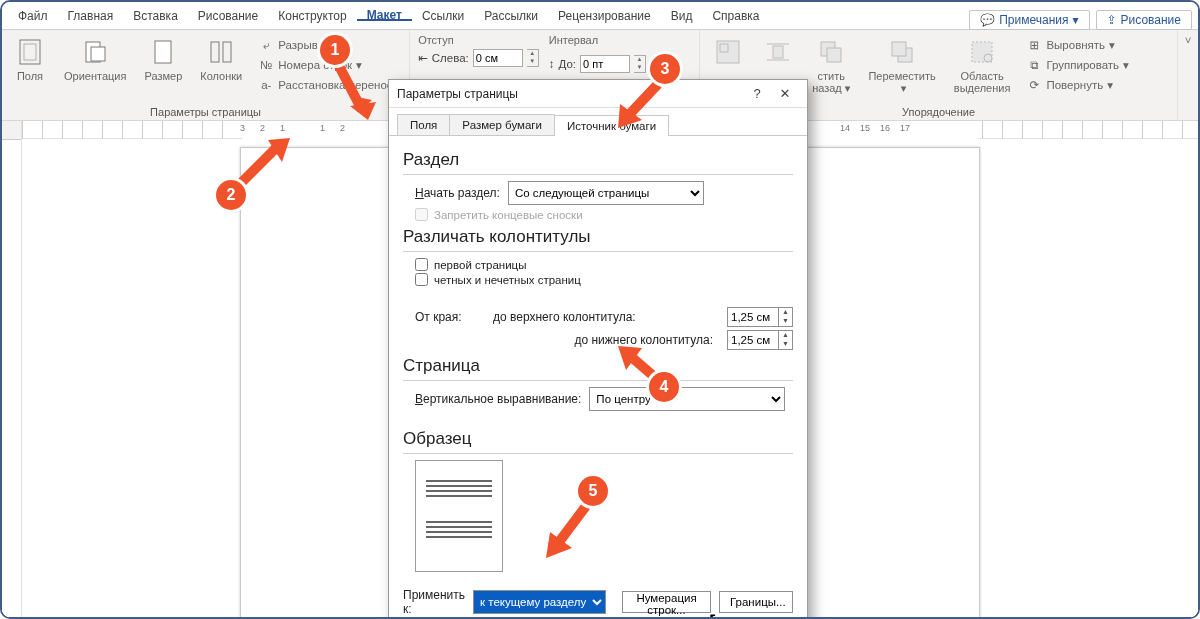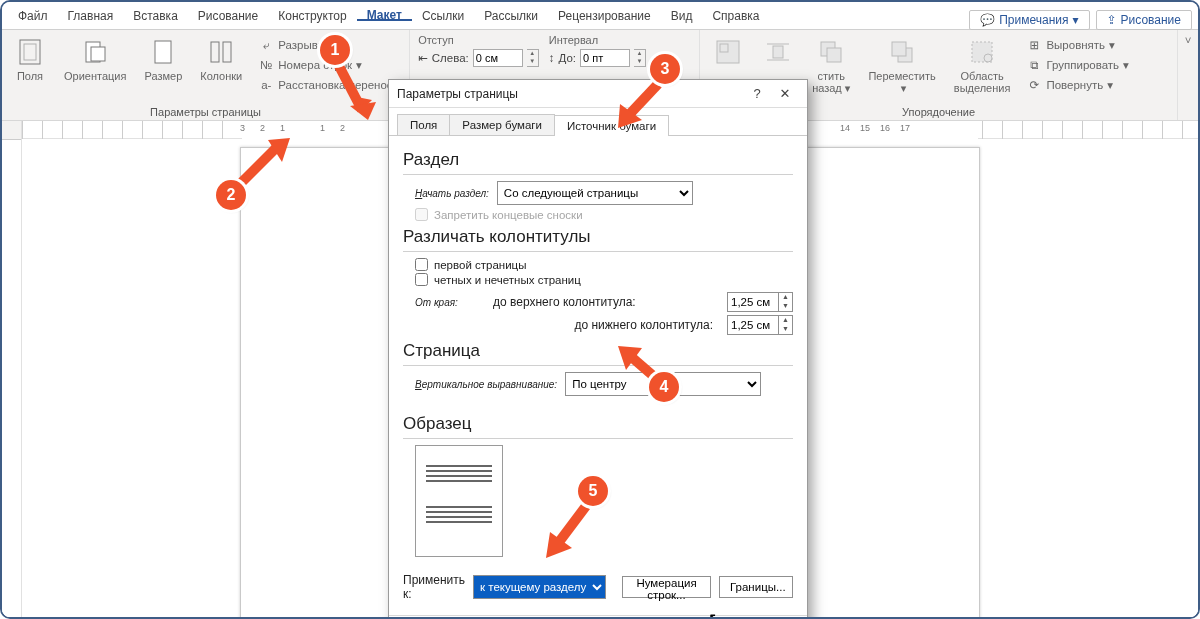--- a/index.html
+++ b/index.html
@@ -50,21 +50,21 @@
   .dialog .titlebar { height:28px; display:flex; align-items:center; padding:0 8px; border-bottom:1px solid #ddd; }
   .dialog .titlebar .ttl { flex:1; font-size:12px; }
   .dialog .titlebar .winbtn { width:28px; text-align:center; cursor:pointer; font-size:13px; color:#444;}
   .dialog .tabs { display:flex; border-bottom:1px solid #c9c9c9; padding: 6px 8px 0 8px; gap:0; }
   .dialog .tabs .tab { padding:4px 12px; border:1px solid #c9c9c9; border-bottom:none; background:#f2f2f2; margin-right:-1px; cursor:pointer; font-size:11.5px; }
   .dialog .tabs .tab.active { background:#fff; position:relative; top:1px; }
   .dialog .body { padding: 8px 14px 10px 14px; }
   .fieldset-label { font-size:17px; color:#222; margin: 6px 0 4px 0; }
   .hr { height:1px; background:#d0d0d0; margin: 2px 0 6px 0; }
   .row { display:flex; align-items:center; gap:8px; margin:3px 0 3px 12px; }
-  .row label { font-size:10px;font-style:italic; }
+  .row label { font-size:12px; }
   select.dd { height:24px; border:1px solid #8f8f8f; font-size:11.5px; background:#fff; padding:0 2px; }
   .chk { display:flex; align-items:center; gap:6px; margin:2px 0 2px 12px; font-size:11.5px; }
   .chk input { width:13px; height:13px; }
   .spinbox { display:flex; align-items:center; }
   .spinbox input { width:52px; height:20px; border:1px solid #8f8f8f; font-size:11.5px; padding:0 3px;}
   .spinbox .sp { width:14px; height:20px; border:1px solid #8f8f8f; border-left:none; display:flex; flex-direction:column;}
   .spinbox .sp div{flex:1; font-size:7px; text-align:center; line-height:8px; color:#555; cursor:pointer;}
   .preview { width:88px; height:112px; border:1px solid #9a9a9a; background:#fff; padding:16px 10px; margin:4px 0 0 12px;}
   .preview .ln{ height:2px; background:#666; margin:3px 0;}
   .preview .gap{height:18px;}
@@ -177,21 +177,21 @@
           <div class="numfield">
             <span class="ico">⇤</span>
             <span>Слева:</span>
             <input value="0 см" style="">
             <div class="spin">
                 <div>▲</div>
                 <div>▼</div>
               </div>
           </div>
         </div>
-        <div class="col" style="gap:3px">
+        <div class="col" style="gap:9px">
           <div style="font-size:11px;color:#666">Интервал</div>
           <div class="numfield">
             <span class="ico">↕</span>
             <span>До:</span>
             <input value="0 пт" style="">
             <div class="spin">
                 <div>▲</div>
                 <div>▼</div>
               </div>
           </div>
@@ -314,21 +314,21 @@
       <div class="hr"></div>
       <div class="chk">
           <input type="checkbox" style="">
           <label>первой страницы</label>
         </div>
       <div class="chk">
           <input type="checkbox" style="">
           <label>четных и нечетных страниц</label>
         </div>
 
-      <div class="row" style="margin-top:6px">
+      <div class="row" style="margin-top:21px">
         <label style="width:70px">От края:</label>
         <div style="flex:1; text-align:left; padding-right:6px">до верхнего колонтитула:</div>
         <div class="spinbox">
             <input value="1,25 см" style="">
             <div class="sp">
               <div>▲</div>
               <div>▼</div>
             </div>
           </div>
       </div>

